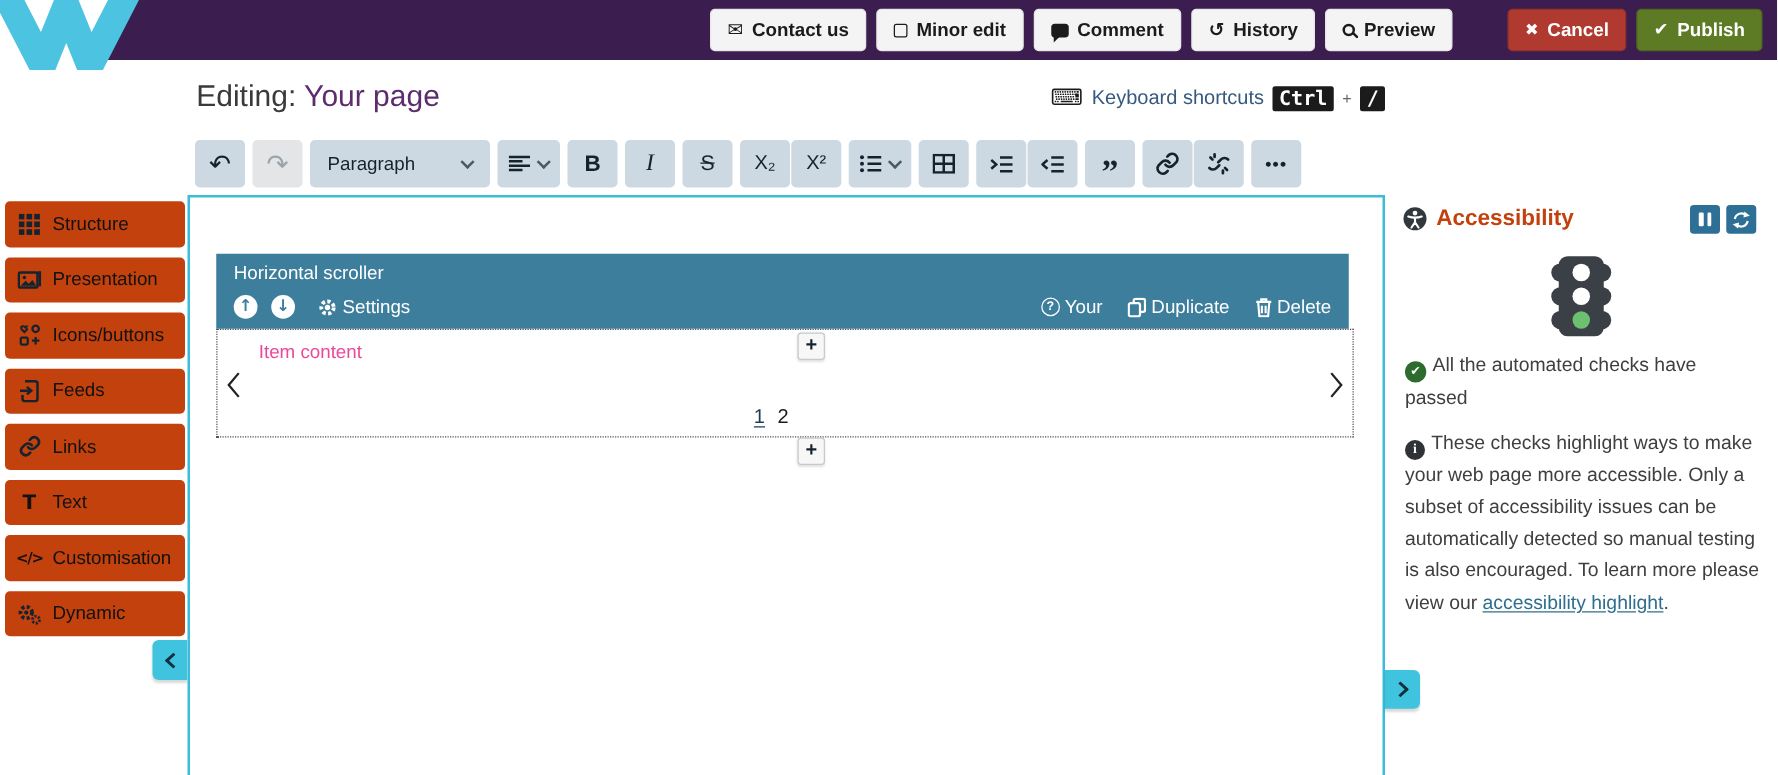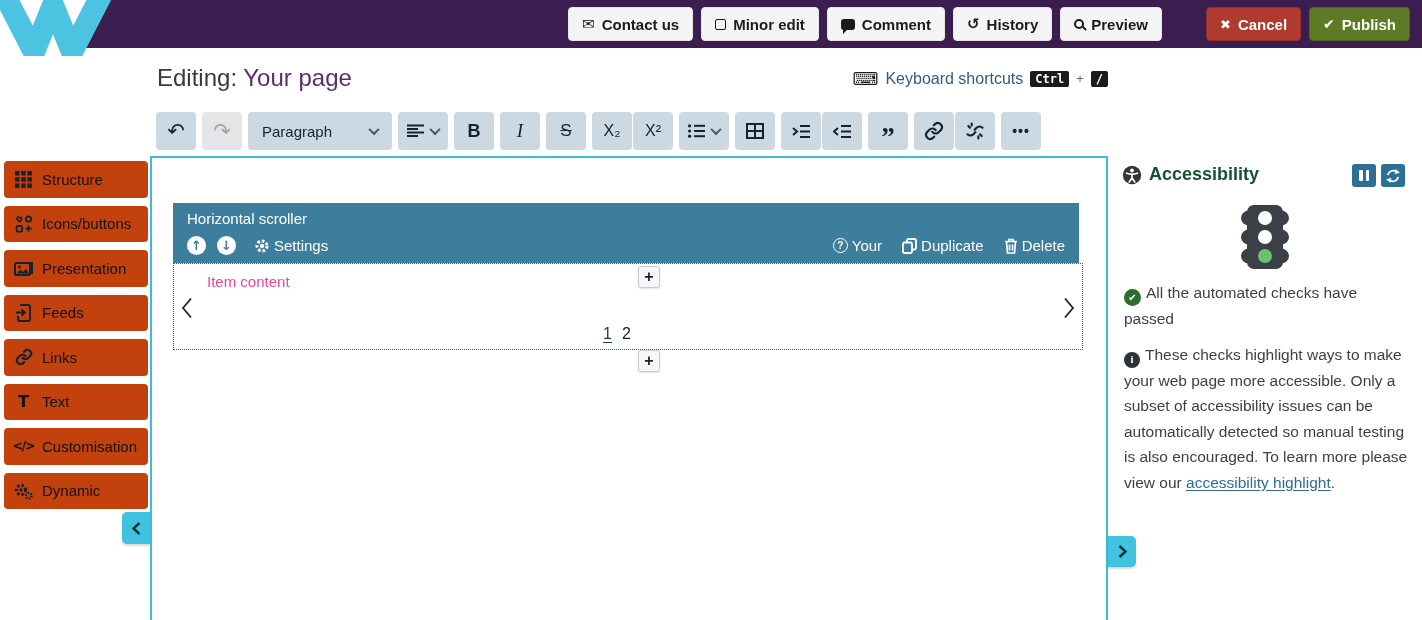--- a/index.html
+++ b/index.html
@@ -37,21 +37,21 @@
   
   #title-row { position:absolute; left:157px; top:64px; font-size:24px; color:#3a3a3a; }
   #title-row .page-name { color:#5c2c6e; }
   #shortcuts {
     position:absolute; right:314px; top:68px; display:flex; align-items:center; gap:7px;
     font-size:16px;
   }
   #shortcuts .kb-icon { font-family:"DejaVu Sans", sans-serif; font-size:18px; color:#1b1b1b; }
   #shortcuts .lbl { color:#35597f; }
   .kbd {
-    font-family:"DejaVu Sans Mono", monospace; font-size:12px; font-weight:bold;
+    font-family:"DejaVu Sans Mono", monospace; font-size:16px; font-weight:bold;
     background:#1b1b1b; color:#fff; border-radius:2px; padding:2px 5px; line-height:1;
   }
   #shortcuts .plus { color:#666; font-size:13px; }
 
   
   #toolbar { position:absolute; left:156px; top:112px; display:flex; align-items:center; }
   .t-btn {
     height:38px; min-width:40px; background:#ccd9e2; border:none; border-radius:4px;
     display:flex; align-items:center; justify-content:center; gap:6px;
     color:#16232e; font-size:16px; cursor:pointer; margin-right:6px; padding:0 9px;
@@ -124,21 +124,21 @@
   }
   #add-top { left:464px; top:2px; }
   #add-bottom { left:464px; top:86px; }
   #pagination { position:absolute; left:0; right:22px; bottom:6px; text-align:center; font-size:16px; color:#1b1b1b; }
   #pagination .pg { margin:0 5px; cursor:pointer; }
   #pagination .current { text-decoration:underline; text-underline-offset:3px; color:#1b3c57; }
 
   
   #panel { position:absolute; left:1108px; top:156px; width:314px; }
   #panel-head { position:absolute; left:14px; top:8px; display:flex; align-items:center; gap:7px; }
-  #panel-head h2 { font-size:18px; font-weight:bold; color:#14532d; }
+  #panel-head h2 { font-size:18px; font-weight:bold; color:#c2410c; }
   #panel-btns { position:absolute; left:244px; top:8px; display:flex; gap:5px; }
   .p-btn {
     width:24px; height:23px; background:#2e6f96; border:none; border-radius:3px; cursor:pointer;
     display:flex; align-items:center; justify-content:center; color:#fff;
   }
   .pause-bars { display:flex; gap:3px; }
   .pause-bars i { width:3.2px; height:11px; background:#fff; border-radius:1px; }
   #traffic { position:absolute; left:0; width:314px; top:47px; text-align:center; }
   #passed-row { position:absolute; left:16px; top:124px; width:286px; font-size:15.5px; line-height:25px; color:#3f3f3f; }
   .check-circ {
@@ -317,41 +317,41 @@
               <rect y="12.4" width="4.5" height="4.5"></rect>
               <rect x="6.2" y="12.4" width="4.5" height="4.5"></rect>
               <rect x="12.4" y="12.4" width="4.5" height="4.5"></rect>
             </g>
           </svg>
       </span>
       <span>Structure</span>
     </div>
     <div class="sb-item">
       <span class="ic">
+        <svg width="19" height="17" viewBox="0 0 19 17">
+            <rect x="1" y="3" width="15" height="12" rx="1.5" fill="none" stroke="#16232e" stroke-width="2"></rect>
+            <path d="M16 3h2v11" fill="none" stroke="#16232e" stroke-width="2"></path>
+            <circle cx="5.5" cy="7" r="1.4" fill="#16232e"></circle>
+            <path d="M2.5 13.5l4-4 2.5 2.5 3-3 3 4.5z" fill="#16232e"></path>
+          </svg>
+      </span>
+      <span>Presentation</span>
+    </div>
+    <div class="sb-item">
+      <span class="ic">
         <svg width="18" height="18" viewBox="0 0 18 18">
             <g fill="none" stroke="#16232e" stroke-width="1.8">
               <path d="M2 4.2c0-1.2 1-2 2-2s2 .8 2 2c0-1.2 1-2 2-2 M2 4.2 5 7.5 8 4.2" transform="scale(.9)"></path>
               <circle cx="13.5" cy="4" r="2.6"></circle>
               <rect x="1.6" y="11" width="5.6" height="5.6" rx="1"></rect>
               <path d="M13.5 10.5v6 M10.5 13.5h6"></path>
             </g>
           </svg>
       </span>
       <span>Icons/buttons</span>
-    </div>
-    <div class="sb-item">
-      <span class="ic">
-        <svg width="19" height="17" viewBox="0 0 19 17">
-            <rect x="1" y="3" width="15" height="12" rx="1.5" fill="none" stroke="#16232e" stroke-width="2"></rect>
-            <path d="M16 3h2v11" fill="none" stroke="#16232e" stroke-width="2"></path>
-            <circle cx="5.5" cy="7" r="1.4" fill="#16232e"></circle>
-            <path d="M2.5 13.5l4-4 2.5 2.5 3-3 3 4.5z" fill="#16232e"></path>
-          </svg>
-      </span>
-      <span>Presentation</span>
     </div>
     <div class="sb-item">
       <span class="ic">
         <svg width="16" height="18" viewBox="0 0 16 18">
             <path d="M4 1h8a2 2 0 0 1 2 2v12a2 2 0 0 1-2 2H4a2 2 0 0 1-2-2v-3" fill="none" stroke="#16232e" stroke-width="2"></path>
             <path d="M0 8.5h8 M5.5 5.5l3.5 3-3.5 3" fill="none" stroke="#16232e" stroke-width="2"></path>
           </svg>
       </span>
       <span>Feeds</span>
     </div>

